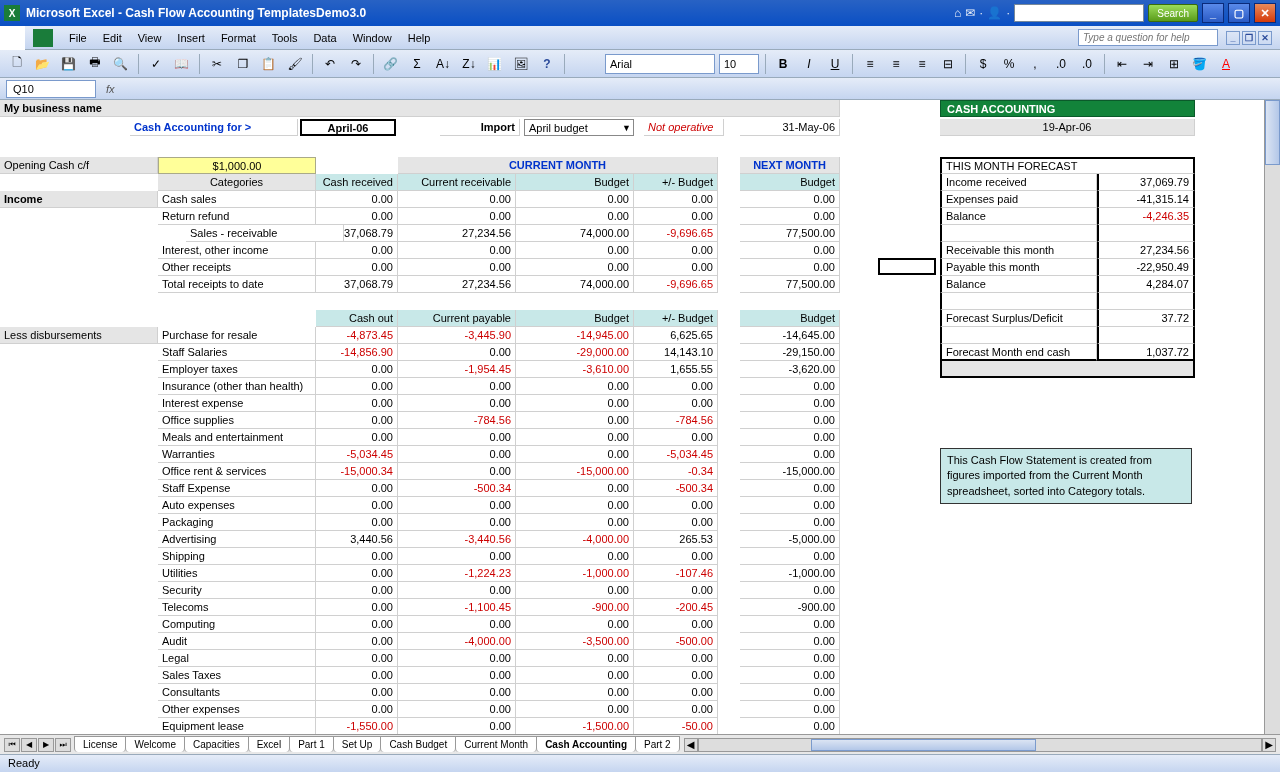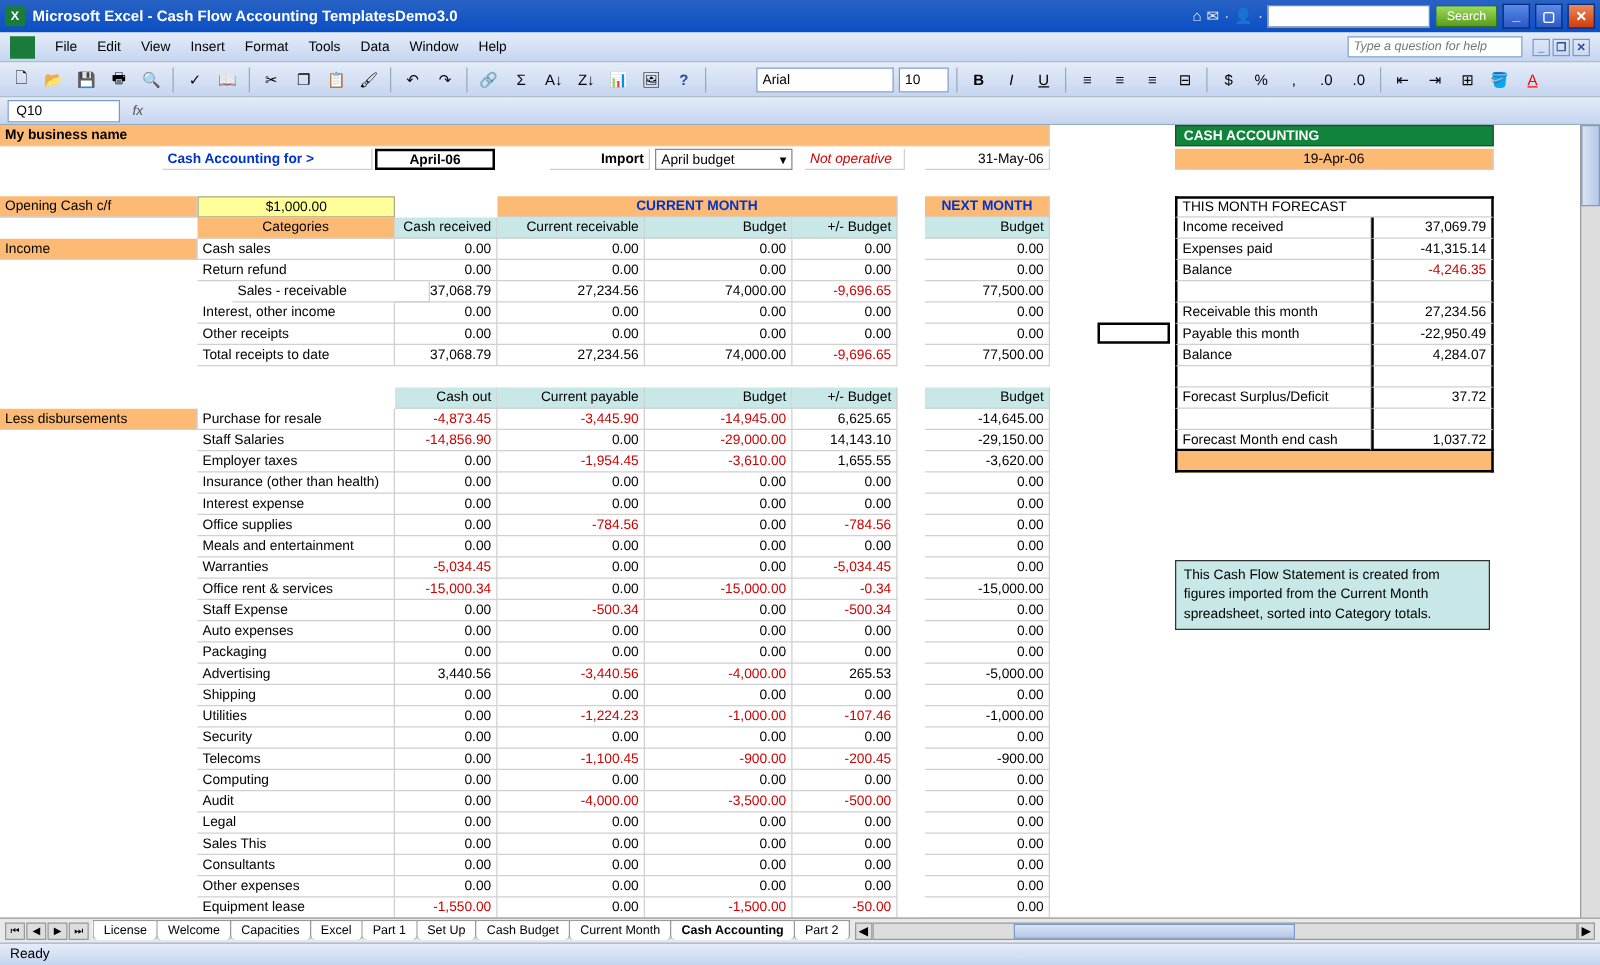--- a/index.html
+++ b/index.html
@@ -5,38 +5,38 @@
 * { box-sizing: border-box; margin: 0; padding: 0; }
 body { font-family: Tahoma, Arial, sans-serif; font-size: 11px; background: #fff; overflow: hidden; width: 1280px; height: 772px; }
 .titlebar { background: linear-gradient(#2862c4,#0a4fc4); height: 26px; display: flex; align-items: center; color: #fff; padding: 0 4px; }
 .titlebar .xicon { width: 16px; height: 16px; background: #1a7c3a; margin-right: 6px; display: inline-flex; align-items: center; justify-content: center; font-size: 10px; font-weight: bold; }
 .titlebar .title { font-weight: bold; font-size: 12px; }
 .titlebar .right { margin-left: auto; display: flex; align-items: center; gap: 4px; }
 .titlebar .srch { border: 1px solid #789; height: 18px; width: 130px; background: #fff; }
 .titlebar .sbtn { background: linear-gradient(#9bdc5a,#5a9c1a); border: 1px solid #3a6c0a; color: #fff; font-size: 10px; height: 18px; padding: 0 8px; border-radius: 2px; }
 .titlebar .wbtn { width: 22px; height: 20px; background: linear-gradient(#5a8aea,#2a5ac4); border: 1px solid #0a2a7a; display: inline-flex; align-items: center; justify-content: center; color: #fff; font-weight: bold; font-size: 11px; }
 .titlebar .wbtn.close { background: linear-gradient(#ea8a5a,#d43a0a); }
-.menubar { background: linear-gradient(#e5ecf8,#c5d5f0); height: 24px; display: flex; align-items: center; padding: 0 8px; gap: 2px; border-bottom: 1px solid #9ab; }
+.menubar { background: linear-gradient(#e5ecf8,#c5d5f0); height: 24px; display: flex; align-items: center; padding: 0 8px; gap: 2px; border-bottom: 1px solid #9ab; margin-left: 25px; }
 .menubar .xsmall { width: 20px; height: 18px; background: #1a7c3a; margin-right: 6px; display:inline-block; }
 .menubar .mi { padding: 3px 8px; cursor: default; }
 .menubar .helpbox { margin-left: auto; border: 1px solid #7a9acc; background: #fff; color: #888; padding: 2px 4px; width: 140px; font-style: italic; font-size: 10px; }
 .menubar .docbtns { display:flex; gap:2px; margin-left:6px; }
 .menubar .docbtns span { width:14px;height:14px;border:1px solid #7a9acc;display:inline-flex;align-items:center;justify-content:center;font-size:9px;color:#2a4a9a;font-weight:bold;}
 .toolbar { background: linear-gradient(#e5ecf8,#c5d5f0); height: 28px; display: flex; align-items: center; padding: 0 6px; gap: 4px; border-bottom: 1px solid #9ab; }
 .toolbar .tbtn { width: 22px; height: 22px; display: inline-flex; align-items: center; justify-content: center; border: 1px solid transparent; font-size: 12px; }
 .toolbar .sep { width: 1px; height: 20px; background: #9ab; margin: 0 2px; }
 .toolbar .fontsel { border: 1px solid #7a9acc; background: #fff; height: 20px; width: 110px; padding: 0 4px; font-size: 11px; }
 .toolbar .sizesel { border: 1px solid #7a9acc; background: #fff; height: 20px; width: 40px; padding: 0 4px; font-size: 11px; }
 .namebox { background: linear-gradient(#e5ecf8,#c5d5f0); height: 22px; display: flex; align-items: center; padding: 0 6px; border-bottom: 1px solid #9ab; }
 .namebox .nb { border: 1px solid #7a9acc; background: #fff; width: 90px; height: 18px; padding: 0 6px; font-size: 11px; display:flex; align-items:center; }
 .namebox .fx { margin-left: 10px; font-style: italic; color: #555; }
 .sheet-area { position: relative; height: 650px; background: #fff; overflow:hidden; }
 .sheet { position: absolute; left: 0; top: 0; }
 .cell { position: absolute; border-right: 1px solid #d0d0d0; border-bottom: 1px solid #d0d0d0; padding: 0 4px; display: flex; align-items: center; font-size: 11px; height: 17px; overflow:hidden; white-space:nowrap; }
-.hdr { background: #fdba74; }
+.hdr { background: #e5e5e5; }
 .rhdr { text-align:right; justify-content:flex-end; background:#c8e8e8; }
 .ralign { justify-content: flex-end; }
 .bold { font-weight: bold; }
 .blue { color: #0033cc; }
 .red { color: #cc0000; }
 .yellow { background: #ffff99; }
 .forecastbox { border-left:2px solid #000; border-right:2px solid #000; }
 .info-box { position:absolute; background:#c8e8e8; border:1px solid #333; padding:4px 6px; font-size:11px; line-height:1.4; }
 .tabs { position: absolute; bottom: 18px; left: 0; right: 0; height: 20px; background: #e8e8e8; display: flex; align-items: center; font-size: 10px; border-top:1px solid #999; }
 .tabs .nav { display:flex; gap:1px; padding:0 4px; }
@@ -181,21 +181,21 @@
       <div class="cell ralign forecastbox" style="left: 1097px; width: 98px; top: 176px;">4,284.07</div>
       <div class="cell forecastbox" style="left: 940px; width: 157px; top: 193px; border-right: 1px solid rgb(208, 208, 208);"></div>
       <div class="cell ralign forecastbox" style="left: 1097px; width: 98px; top: 193px;"></div>
       <div class="cell forecastbox" style="left: 940px; width: 157px; top: 210px; border-right: 1px solid rgb(208, 208, 208);">Forecast Surplus/Deficit</div>
       <div class="cell ralign forecastbox" style="left: 1097px; width: 98px; top: 210px;">37.72</div>
       <div class="cell forecastbox" style="left: 940px; width: 157px; top: 227px; border-right: 1px solid rgb(208, 208, 208);"></div>
       <div class="cell ralign forecastbox" style="left: 1097px; width: 98px; top: 227px;"></div>
       <div class="cell forecastbox" style="left: 940px; width: 157px; top: 244px; border-right: 1px solid rgb(208, 208, 208); border-bottom: 2px solid rgb(0, 0, 0);">Forecast Month end cash</div>
       <div class="cell ralign forecastbox" style="left: 1097px; width: 98px; top: 244px; border-bottom: 2px solid rgb(0, 0, 0);">1,037.72</div>
       <div class="cell hdr forecastbox" style="left: 940px; width: 255px; top: 261px; border-bottom: 2px solid rgb(0, 0, 0);"></div>
-      <div class="cell hdr" style="left: 0px; width: 158px; top: 91px;">Income</div>
+      <div class="cell hdr" style="left: 0px; width: 158px; top: 91px; font-weight: bold;">Income</div>
       <div class="cell " style="left: 158px; width: 158px; top: 91px;">Cash sales</div>
       <div class="cell ralign" style="left: 316px; width: 82px; top: 91px;">0.00</div>
       <div class="cell ralign" style="left: 398px; width: 118px; top: 91px;">0.00</div>
       <div class="cell ralign" style="left: 516px; width: 118px; top: 91px;">0.00</div>
       <div class="cell ralign" style="left: 634px; width: 84px; top: 91px;">0.00</div>
       <div class="cell ralign" style="left: 740px; width: 100px; top: 91px;">0.00</div>
       <div class="cell " style="left: 158px; width: 158px; top: 108px;">Return refund</div>
       <div class="cell ralign" style="left: 316px; width: 82px; top: 108px;">0.00</div>
       <div class="cell ralign" style="left: 398px; width: 118px; top: 108px;">0.00</div>
       <div class="cell ralign" style="left: 516px; width: 118px; top: 108px;">0.00</div>
@@ -344,21 +344,21 @@
       <div class="cell ralign red" style="left: 398px; width: 118px; top: 533px;">-4,000.00</div>
       <div class="cell ralign red" style="left: 516px; width: 118px; top: 533px;">-3,500.00</div>
       <div class="cell ralign red" style="left: 634px; width: 84px; top: 533px;">-500.00</div>
       <div class="cell ralign" style="left: 740px; width: 100px; top: 533px;">0.00</div>
       <div class="cell " style="left: 158px; width: 158px; top: 550px;">Legal</div>
       <div class="cell ralign" style="left: 316px; width: 82px; top: 550px;">0.00</div>
       <div class="cell ralign" style="left: 398px; width: 118px; top: 550px;">0.00</div>
       <div class="cell ralign" style="left: 516px; width: 118px; top: 550px;">0.00</div>
       <div class="cell ralign" style="left: 634px; width: 84px; top: 550px;">0.00</div>
       <div class="cell ralign" style="left: 740px; width: 100px; top: 550px;">0.00</div>
-      <div class="cell " style="left: 158px; width: 158px; top: 567px;">Sales This</div>
+      <div class="cell " style="left: 158px; width: 158px; top: 567px;">Sales Taxes</div>
       <div class="cell ralign" style="left: 316px; width: 82px; top: 567px;">0.00</div>
       <div class="cell ralign" style="left: 398px; width: 118px; top: 567px;">0.00</div>
       <div class="cell ralign" style="left: 516px; width: 118px; top: 567px;">0.00</div>
       <div class="cell ralign" style="left: 634px; width: 84px; top: 567px;">0.00</div>
       <div class="cell ralign" style="left: 740px; width: 100px; top: 567px;">0.00</div>
       <div class="cell " style="left: 158px; width: 158px; top: 584px;">Consultants</div>
       <div class="cell ralign" style="left: 316px; width: 82px; top: 584px;">0.00</div>
       <div class="cell ralign" style="left: 398px; width: 118px; top: 584px;">0.00</div>
       <div class="cell ralign" style="left: 516px; width: 118px; top: 584px;">0.00</div>
       <div class="cell ralign" style="left: 634px; width: 84px; top: 584px;">0.00</div>

